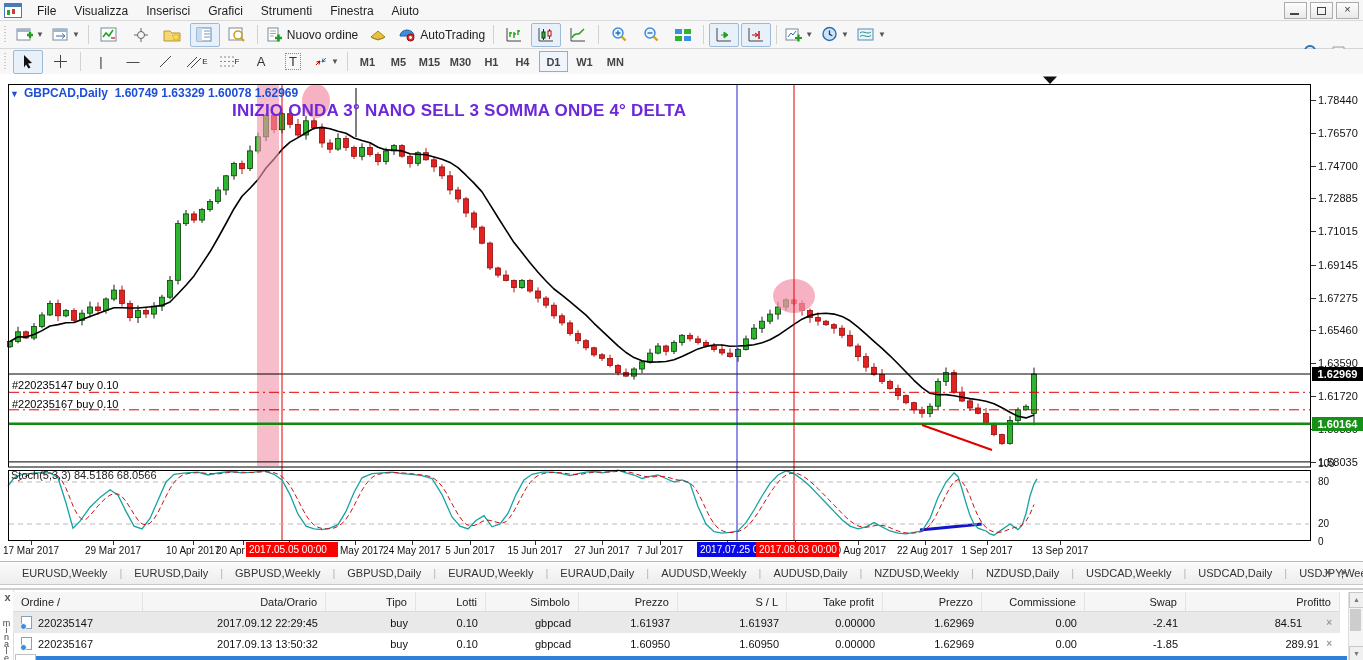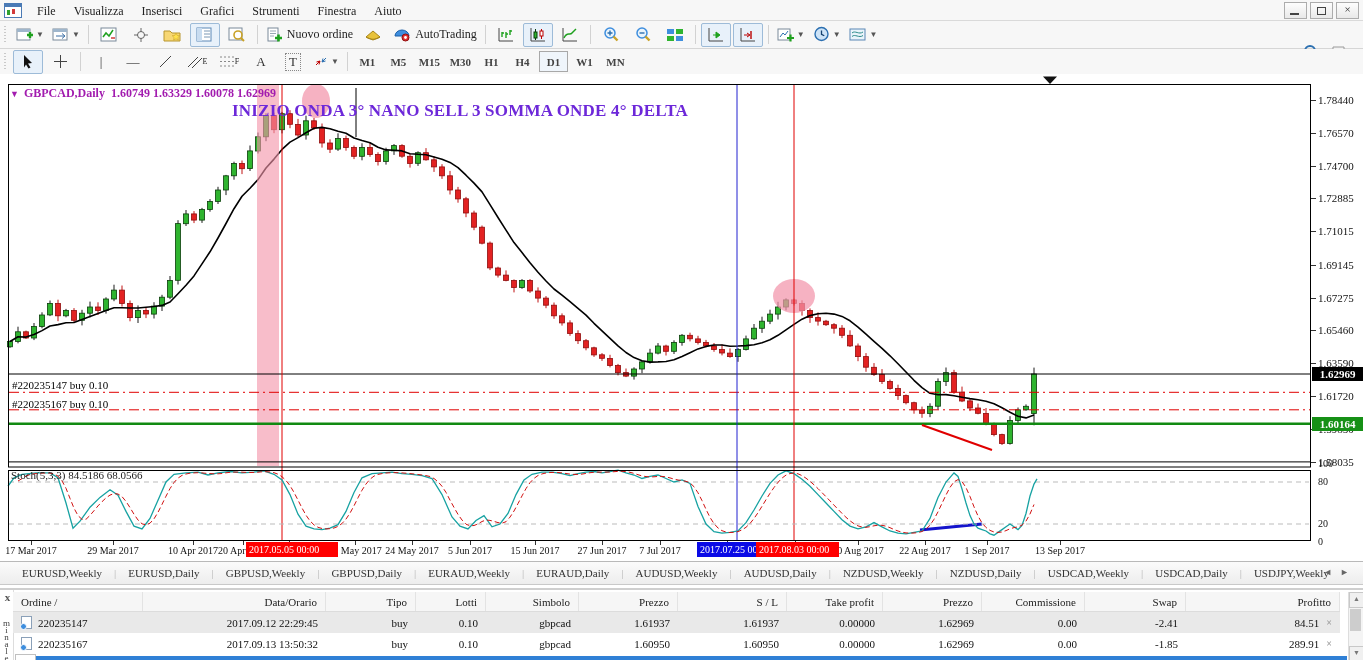--- a/index.html
+++ b/index.html
@@ -1,17 +1,17 @@
 <!DOCTYPE html>
 <html><head>
 <meta charset="utf-8">
 <style>
   html,body{margin:0;padding:0;background:#fff;}
   #root{position:relative;width:1363px;height:660px;overflow:hidden;
-        font-family:Liberation Serif, serif;background:#fff;color:#111;
+        font-family:Liberation Sans, sans-serif;background:#fff;color:#111;
         -webkit-user-select:none;}
   
   .menubar{position:absolute;left:0;top:0;width:1363px;height:20px;background:#F7F7F7;
            border-bottom:1px solid #DADADA;display:flex;align-items:center;}
   .app-ico{width:16px;height:13px;margin:0 6px 0 4px;border:1px solid #4A7AB5;background:#fff;position:relative;}
   .app-ico:before{content:"";position:absolute;left:0;top:0;right:0;height:3px;background:#4A7AB5;}
   .app-ico:after{content:"";position:absolute;left:2px;bottom:2px;width:3px;height:5px;background:#2FA12F;box-shadow:5px -1px 0 #D23A3A;}
   .menu-item{font-size:12px;color:#222;padding:2px 9px;cursor:default;}
   .win-btns{position:absolute;right:4px;top:2px;display:flex;gap:3px;}
   .wbtn{width:21px;height:15px;border:1px solid #ACACAC;background:linear-gradient(#FDFDFD,#E9E9E9);
@@ -34,21 +34,21 @@
   .tf{width:27px;height:19px;font-size:11px;font-weight:bold;color:#444;display:flex;align-items:center;
       justify-content:center;margin:0 1px;border:1px solid transparent;}
   .tf.active{background:#EFF5FB;border-color:#A8A8A8;}
   .tool-glyph{font-size:13px;color:#333;}
   .sub{font-size:8px;vertical-align:sub;}
   .tb-right{position:absolute;right:6px;top:22px;display:flex;gap:10px;align-items:center;}
   
   #chart-area{position:absolute;left:0;top:74px;width:1363px;height:486px;background:#fff;}
   #cv{position:absolute;left:0;top:0;}
   .ov{position:absolute;white-space:nowrap;}
-  #chart-header{left:10px;top:12px;font-size:12px;font-weight:bold;color:#a21caf;}
+  #chart-header{left:10px;top:12px;font-size:12px;font-weight:bold;color:#1d4ed8;}
   #chart-header .caret{font-size:9px;margin-right:5px;}
   #annotation{left:232px;top:27px;font-size:17px;font-weight:bold;color:#6d28d9;letter-spacing:.2px;}
   .order-lab{left:12px;font-size:11px;color:#000;}
   #stoch-label{left:11px;top:395px;font-size:11px;color:#222;}
   .ptick{position:absolute;left:1318px;font-size:11px;color:#111;transform:translateY(-50%);}
   .ptick i{position:absolute;left:-7px;top:50%;width:5px;height:1px;background:#333;}
   .pbadge{position:absolute;left:1312px;width:51px;height:14px;color:#fff;font-size:11px;font-weight:bold;
           line-height:14px;text-align:center;transform:translateY(-50%);z-index:3;}
   .stick{position:absolute;left:1318px;font-size:10px;color:#111;transform:translateY(-50%);}
   .dlab{position:absolute;top:471px;font-size:10px;color:#111;transform:translateX(-50%);}
@@ -782,21 +782,21 @@
           </div>
           <div class="td" style="width: 99px;">
             <span>1.62969</span>
           </div>
           <div class="td" style="width: 103px;">
             <span>0.00</span>
           </div>
           <div class="td" style="width: 101px;">
             <span>-2.41</span>
           </div>
-          <div class="td" style="width: 154px;">
+          <div class="td" style="width: 154px; gap: 17px;">
             <span>84.51</span>
             <span class="rowx">×</span>
           </div>
         </div>
         <div class="trow" style="top: 43px;">
           <div class="td left" style="width: 130px;">
             <span class="page-ico"></span>
             <span>220235167</span>
           </div>
           <div class="td" style="width: 183px;">

